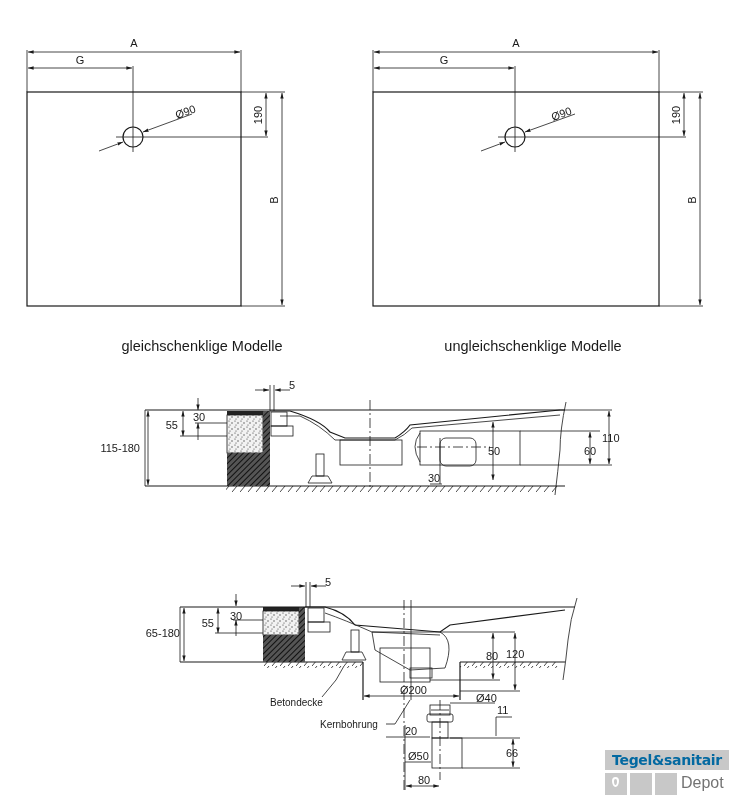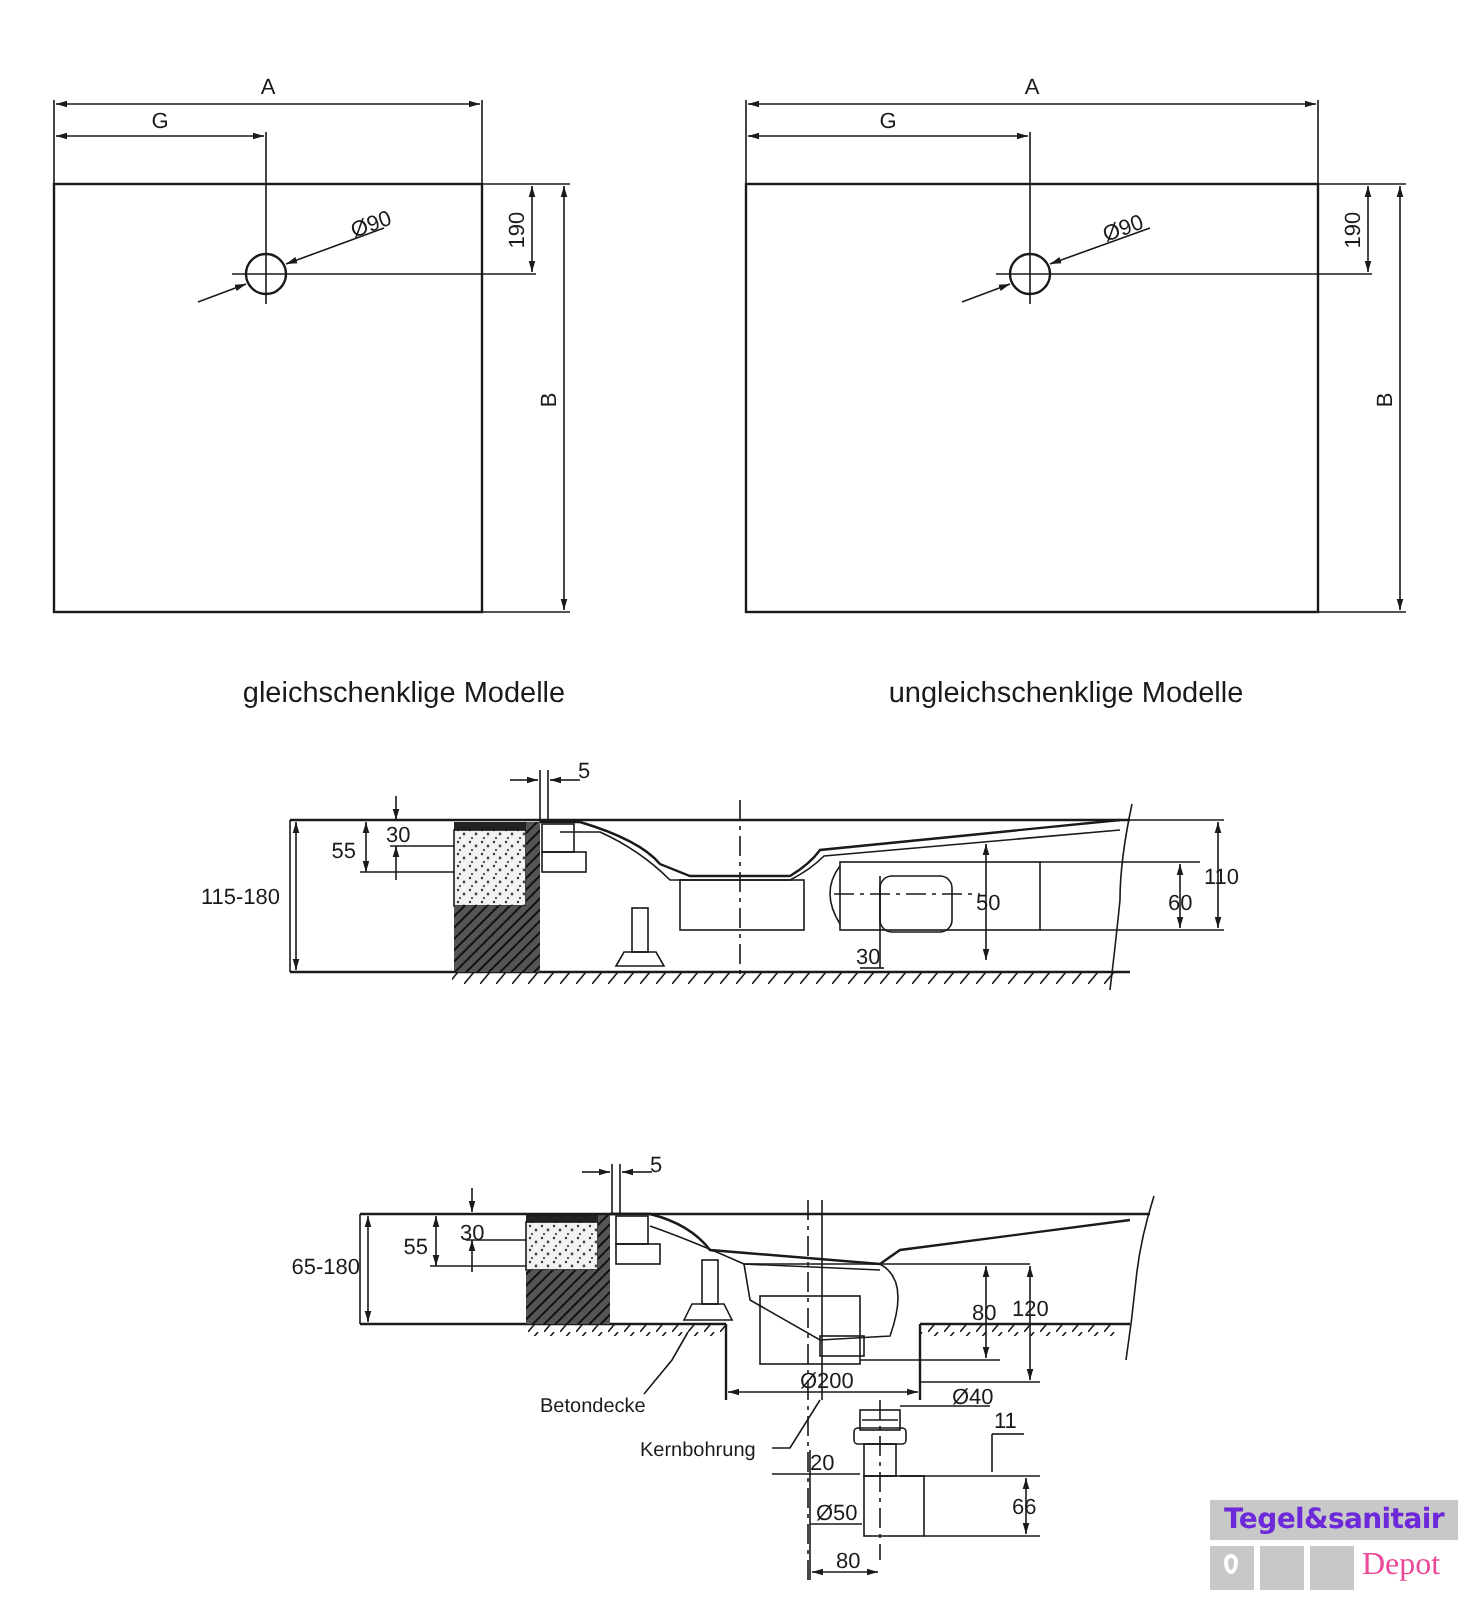--- a/index.html
+++ b/index.html
@@ -5,23 +5,23 @@
     html, body { margin: 0; padding: 0; background: #ffffff; }
     body { width: 734px; height: 800px; position: relative; overflow: hidden; font-family: "Liberation Sans", sans-serif; }
     svg { position: absolute; left: 0; top: 0; }
     .ln { stroke: #1a1a1a; stroke-width: 1.2; fill: none; }
     .thin { stroke: #1a1a1a; stroke-width: 0.8; fill: none; }
     .dash { stroke: #1a1a1a; stroke-width: 0.8; fill: none; stroke-dasharray: 10 3 2 3; }
     .dim { font-family: "Liberation Sans", sans-serif; font-size: 11px; fill: #1a1a1a; }
     .cap { font-family: "Liberation Sans", sans-serif; font-size: 14.5px; fill: #1a1a1a; }
     .lbl { font-family: "Liberation Sans", sans-serif; font-size: 10px; fill: #1a1a1a; }
     .logo { position: absolute; left: 605px; top: 750px; width: 128px; height: 48px; }
-    .logo-top { position: absolute; left: 0; top: 0; width: 124px; height: 20px; background: #c8c8c8; color: #6d28d9; font-family: "DejaVu Sans", sans-serif; font-weight: bold; font-size: 14px; line-height: 20px; text-align: center; letter-spacing: -0.3px; }
+    .logo-top { position: absolute; left: 0; top: 0; width: 124px; height: 20px; background: #c8c8c8; color: #0369a1; font-family: "DejaVu Sans", sans-serif; font-weight: bold; font-size: 14px; line-height: 20px; text-align: center; letter-spacing: -0.3px; }
     .logo-sq { position: absolute; top: 23px; width: 22px; height: 22px; background: #c8c8c8; }
-    .logo-depot { position: absolute; left: 76px; top: 21px; color: #ec4899; font-family: Liberation Serif, serif; font-size: 16px; line-height: 24px; }
+    .logo-depot { position: absolute; left: 76px; top: 21px; color: #737373; font-family: Liberation Sans, sans-serif; font-size: 16px; line-height: 24px; }
     .drop { position: absolute; left: 7px; top: 4px; width: 7px; height: 10px; border: 2px solid #fff; border-radius: 50% 50% 50% 50% / 40% 40% 60% 60%; box-sizing: border-box; }
   </style>
 </head>
 <body>
 
 <svg width="734" height="800" viewBox="0 0 734 800">
   <defs>
     <marker id="arr" viewBox="0 0 10 10" refX="10" refY="5" markerWidth="7" markerHeight="7" orient="auto-start-reverse">
       <path d="M0,2 L10,5 L0,8 z" fill="#1a1a1a"></path>
     </marker>

